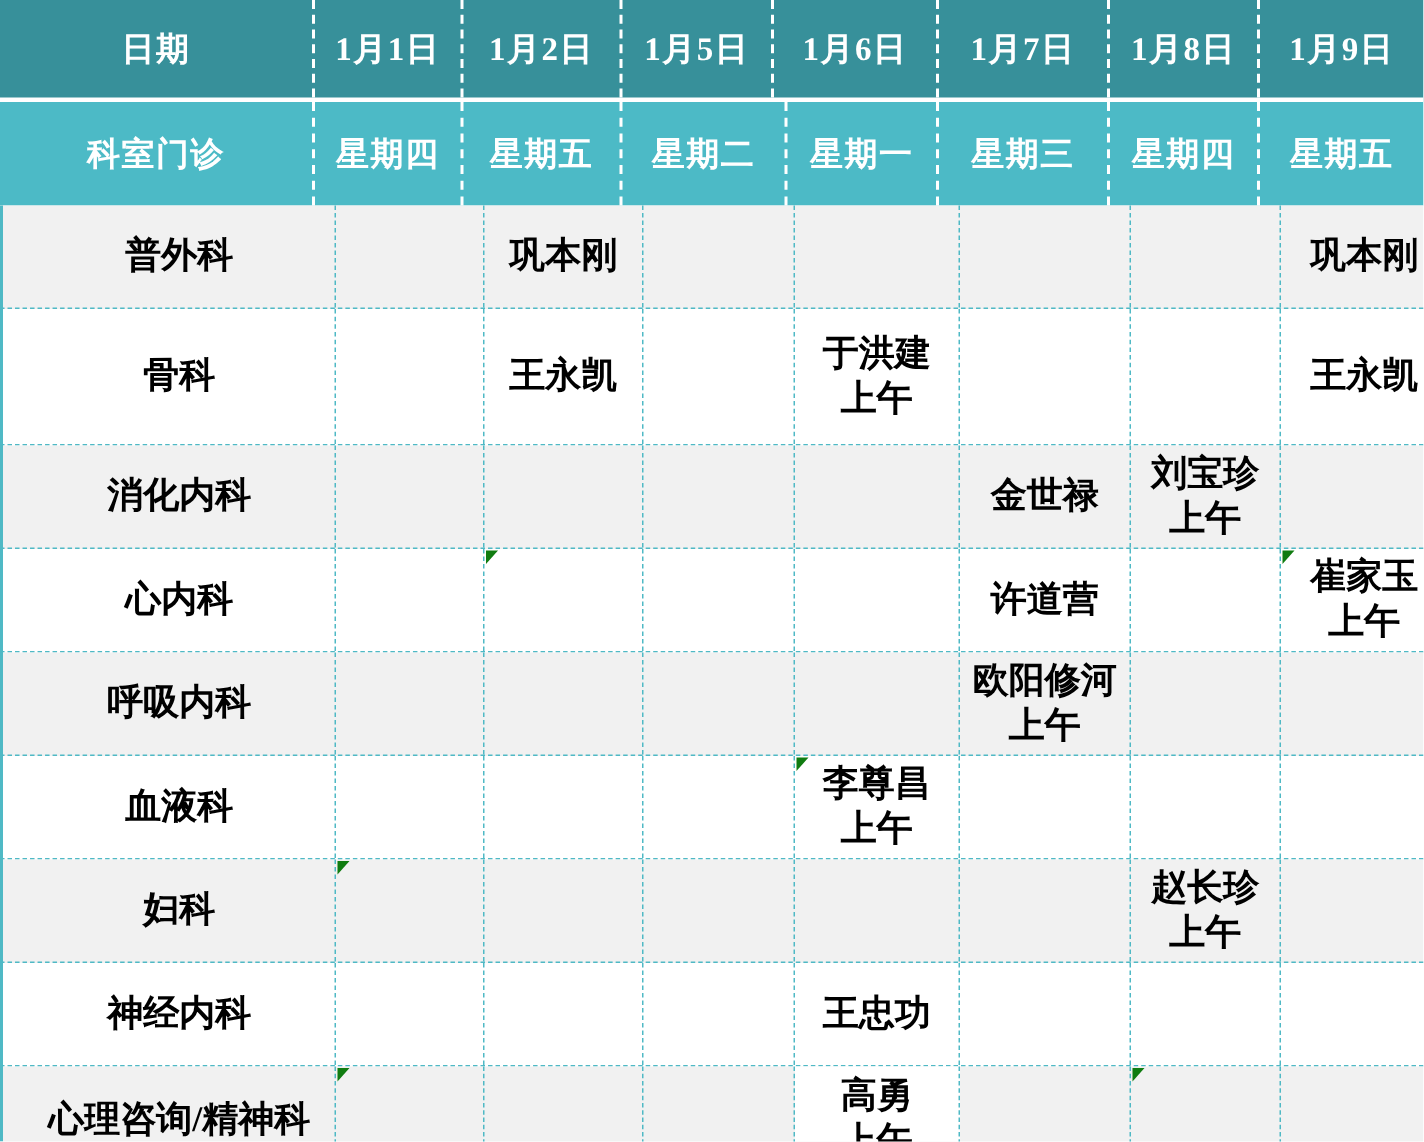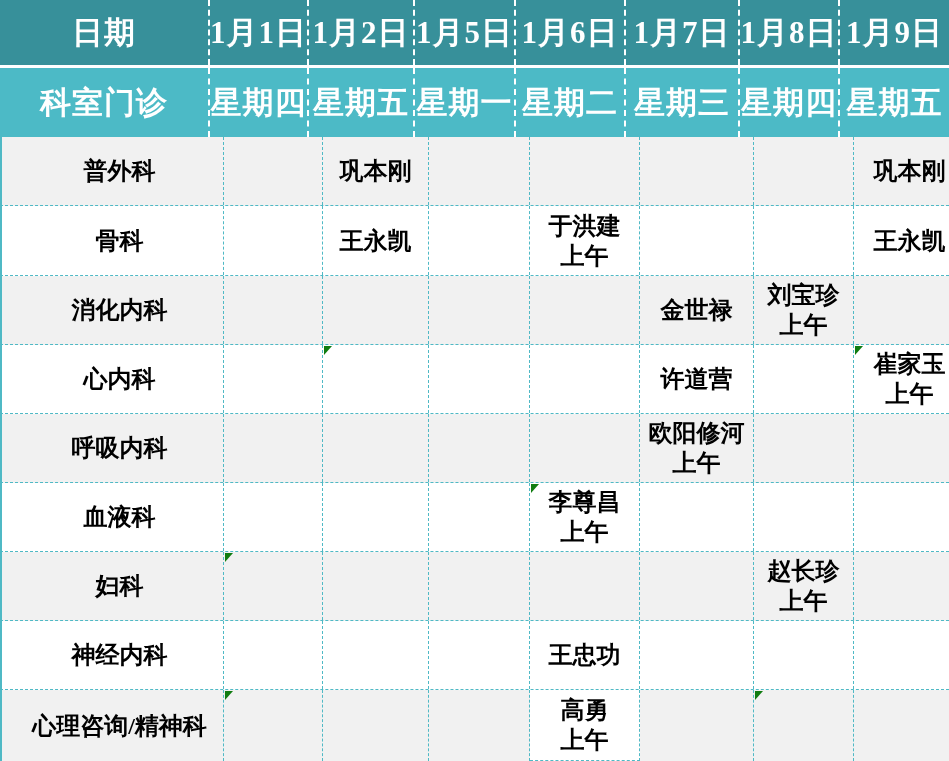--- a/index.html
+++ b/index.html
@@ -22,27 +22,27 @@
   .cell{
     display:flex;align-items:center;justify-content:center;
     text-align:center;flex:0 0 auto;
   }
   .c0{width:208px}.c1{width:99px}.c2{width:106px}.c3{width:101px}
   .c4{width:110px}.c5{width:114px}.c6{width:100px}.c7{width:111px}
 
   
   .header1{height:68px;background:var(--header-dark);border-bottom:3px solid #fff;}
   .header2{height:69px;background:var(--header-light);}
-  .header1 .cell,.header2 .cell{color:#fff;font-size:31px;letter-spacing:1px;}
+  .header1 .cell,.header2 .cell{color:#fff;font-size:22px;letter-spacing:1px;}
   .header1 .cell + .cell,.header2 .cell + .cell{border-left:2px dashed #ffffff;text-align:right;}
 
   
   .body-row{height:69px;border-bottom:1px dashed var(--grid);background:#ffffff;}
   .body-row.alt{background:var(--alt);}
-  #body .body-row:nth-child(2){height:70px;}
+  #body .body-row:nth-child(2){height:91px;}
   #body .body-row:last-child{height:71px;border-bottom:none;font-family:Liberation Serif, serif;}
   .body-row .cell{
     position:relative;border-right:1px dashed var(--grid);
     color:var(--text);font-size:24px;line-height:1.25;white-space:pre-line;
   }
   .body-row .cell:last-child{border-right:none;}
   .body-row .dept{font-size:24px;margin-left:16px;}
   .body-row .white-bg{background:#ffffff;border-bottom:1px dashed var(--grid);}
 
   
@@ -68,22 +68,22 @@
       <div class="cell c3">1月5日</div>
       <div class="cell c4">1月6日</div>
       <div class="cell c5">1月7日</div>
       <div class="cell c6">1月8日</div>
       <div class="cell c7">1月9日</div>
     </div>
   <div class="row header2" id="header2">
     <div class="cell c0">科室门诊</div>
   <div class="cell c1">星期四</div>
       <div class="cell c2">星期五</div>
+      <div class="cell c4">星期二</div>
       <div class="cell c3">星期一</div>
-      <div class="cell c4">星期二</div>
       <div class="cell c5">星期三</div>
       <div class="cell c6">星期四</div>
       <div class="cell c7">星期五</div>
     </div>
   <div id="body">
       <div class="row body-row alt">
         <div class="cell c0 dept">普外科</div>
         <div class="cell c1"></div>
         <div class="cell c2"><span>巩本刚</span></div>
         <div class="cell c3"></div>

